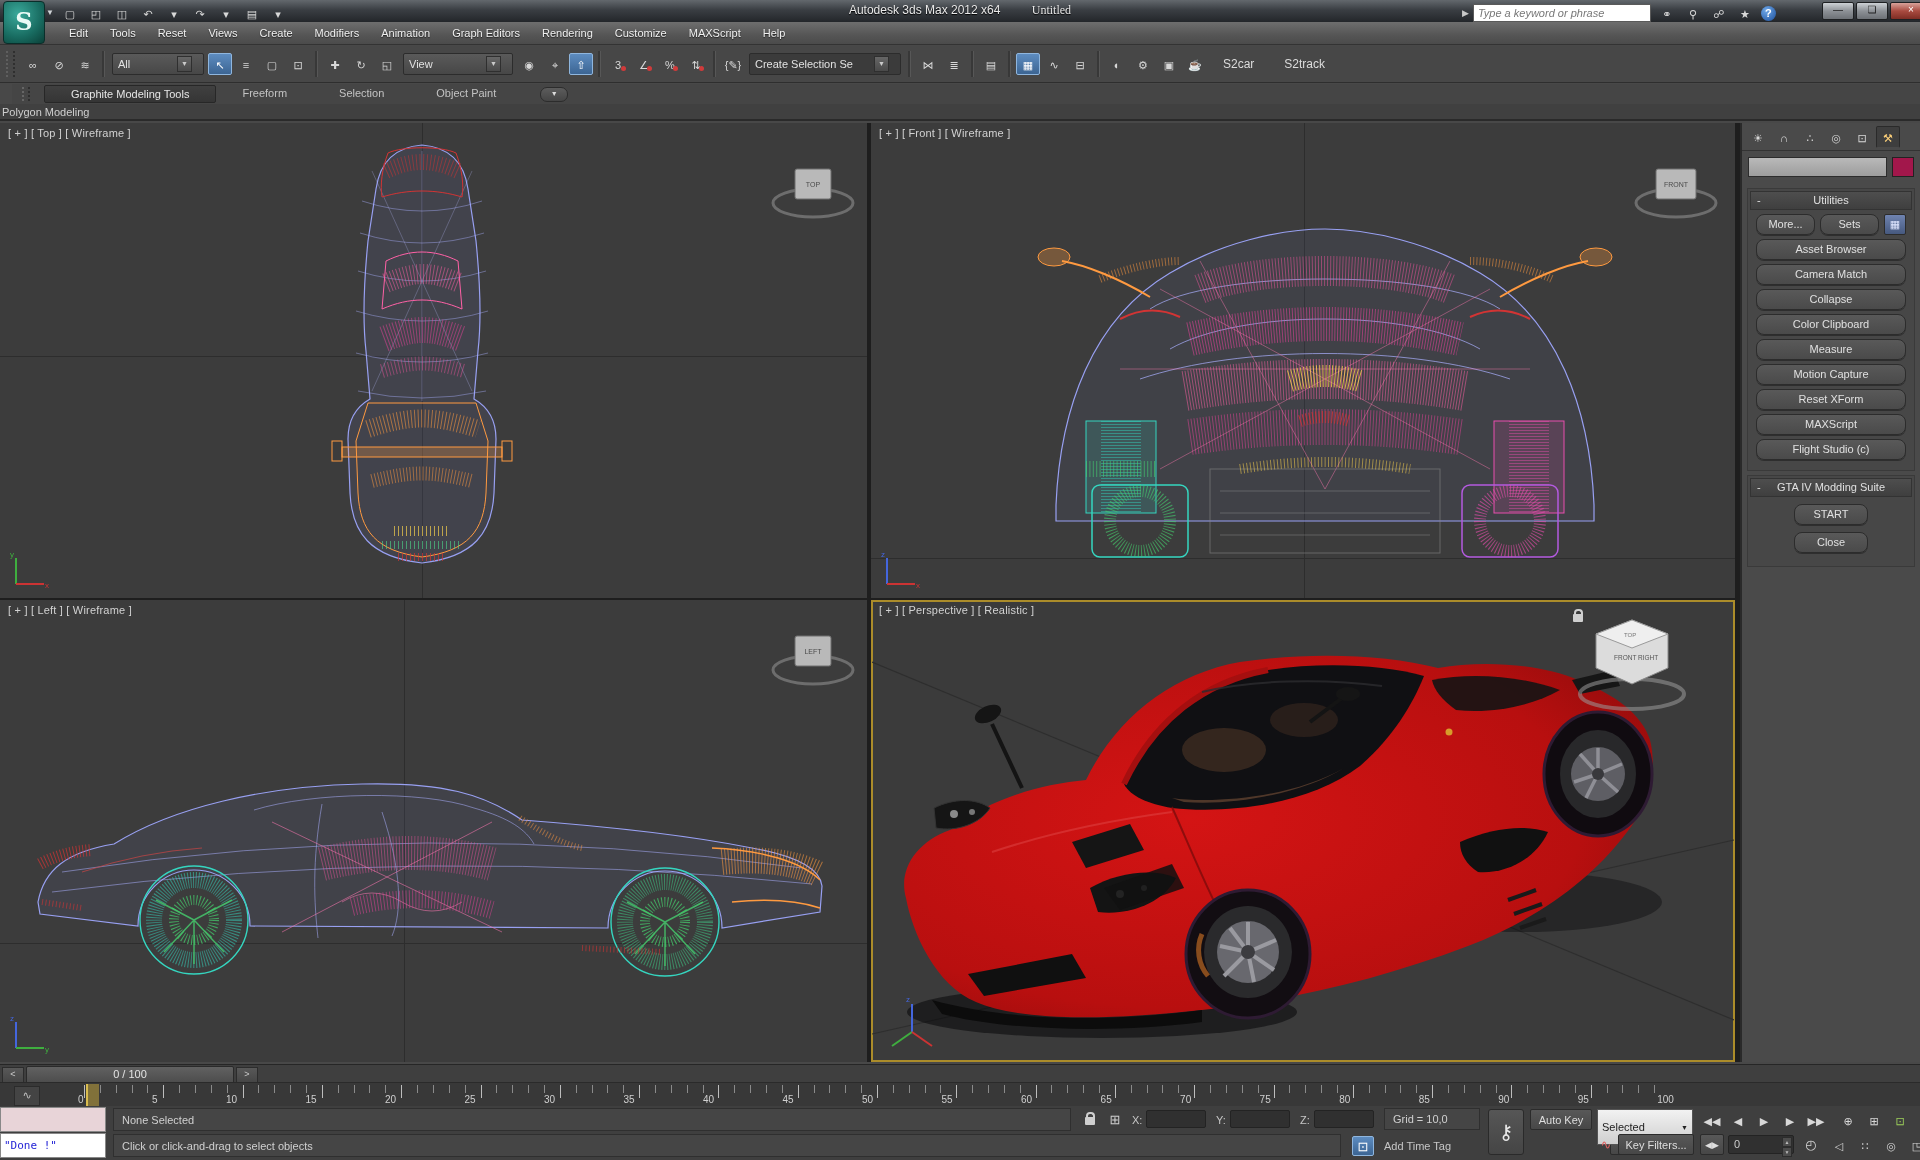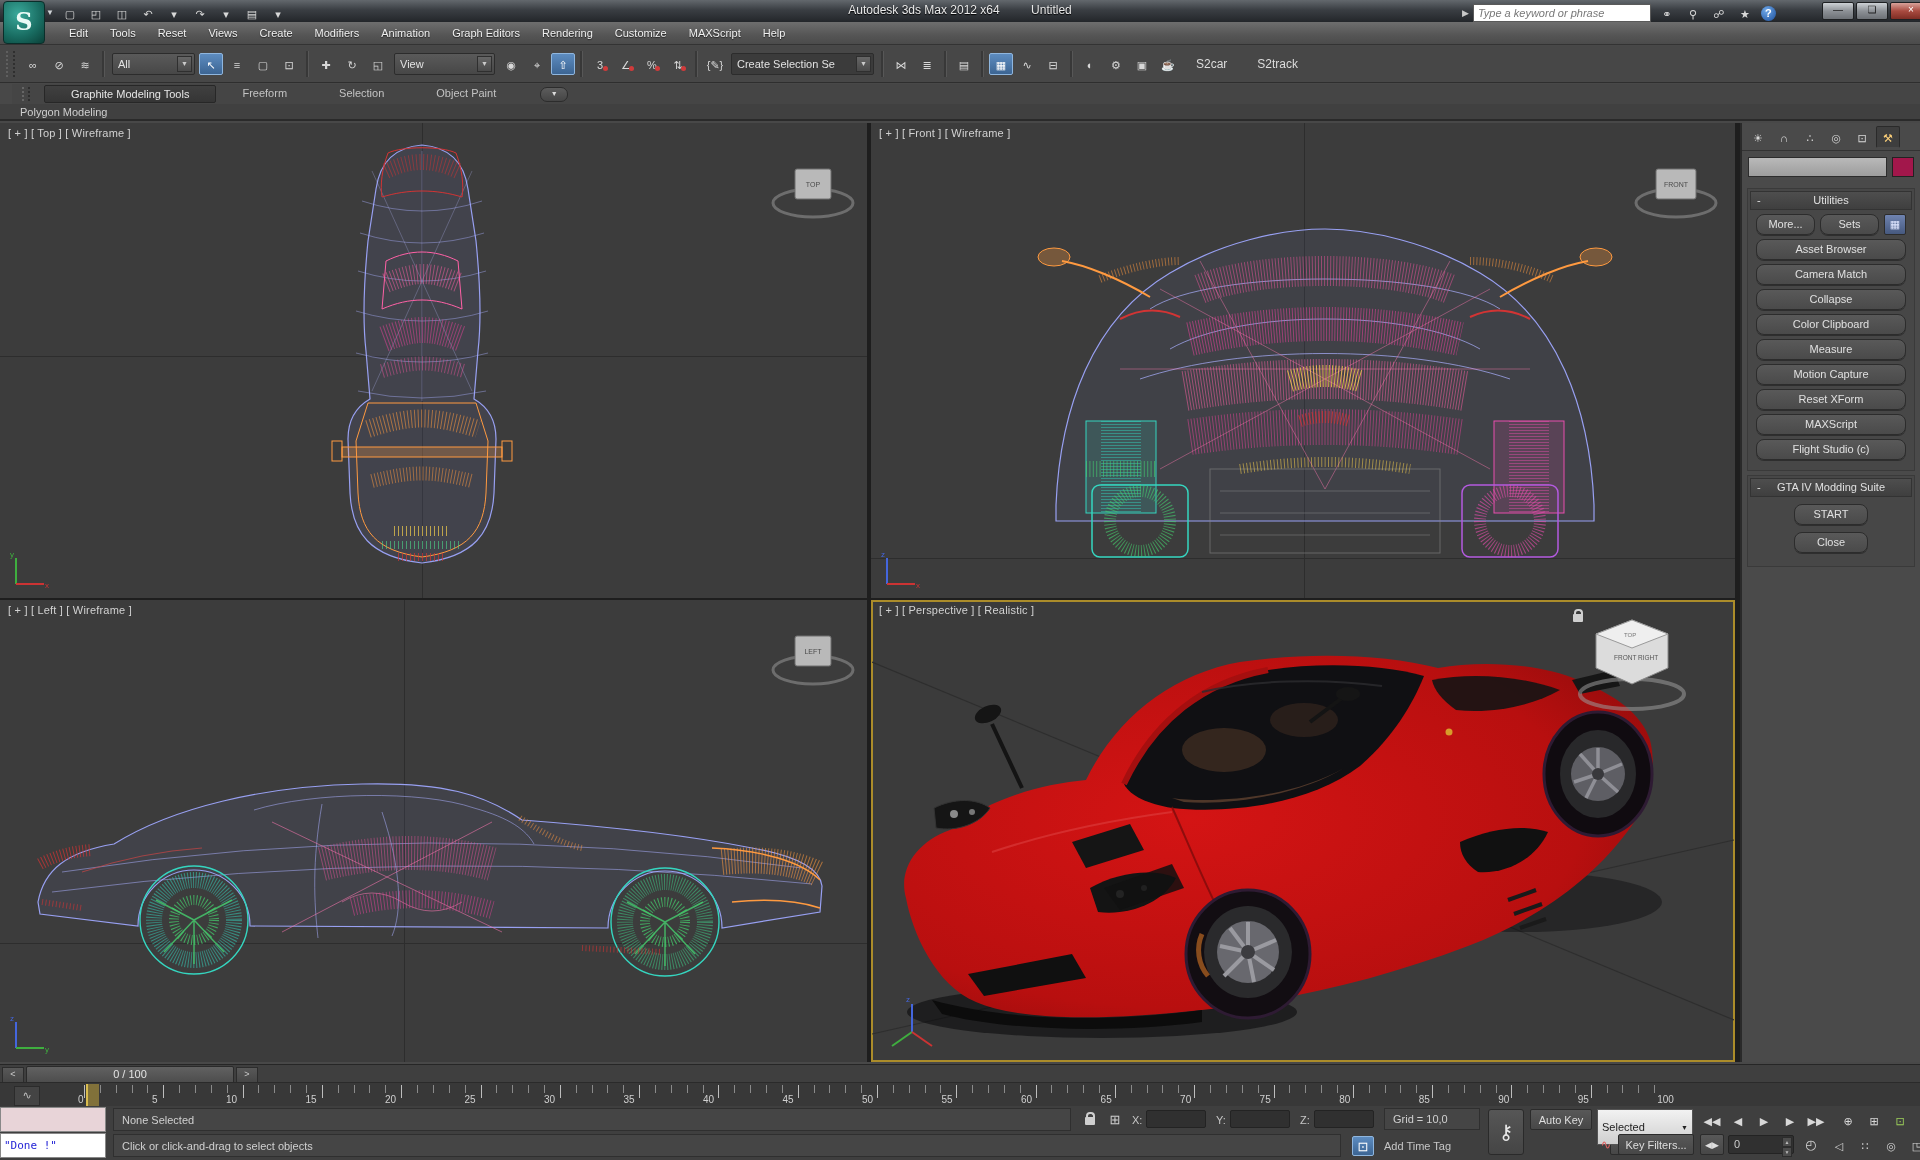--- a/index.html
+++ b/index.html
@@ -9,21 +9,21 @@
   .titlebar{position:absolute;left:0;top:0;width:1920px;height:22px;
     background:linear-gradient(180deg,#63686d 0%,#3a3e43 45%,#23262a 100%);}
   .logo{position:absolute;left:3px;top:1px;width:40px;height:41px;border-radius:4px;z-index:30;
     background:radial-gradient(circle at 35% 30%,#3aa99b,#186b60 60%,#0b4038);border:1px solid #0a2e2a;
     color:#eafaf6;font-size:24px;font-weight:bold;text-align:center;line-height:40px;font-family:"DejaVu Serif",serif;}
   .logo-arrow{position:absolute;left:46px;top:8px;color:#cfd3d6;font-size:8px;}
   .qat{position:absolute;left:58px;top:2px;display:flex;gap:3px;align-items:center;}
   .qat .tbtn{width:20px;height:17px;font-size:12px;line-height:17px;}
   .title-center{position:absolute;left:640px;top:3px;width:640px;text-align:center;color:#e9e9e9;
     font-size:12px;text-shadow:0 1px 1px #000;}
-  .title-center .doc{margin-left:28px;}
+  .title-center .doc{margin-left:28px;font-family:Liberation Serif, serif;}
   .infocenter{position:absolute;left:1462px;top:2px;display:flex;align-items:center;gap:4px;}
   .ic-toggle{color:#c9c9c9;font-size:9px;}
   .search-box{width:168px;height:16px;background:#fff;border:1px solid #5a5a5a;color:#222;
     font-style:italic;font-size:11px;padding:0 4px;font-family:"Liberation Sans",sans-serif;}
   .search-box::placeholder{color:#777;}
   .infocenter .tbtn{width:19px;height:17px;font-size:12px;line-height:17px;}
   .help-circle{width:15px;height:15px;border-radius:50%;background:radial-gradient(circle at 35% 30%,#6fa8e8,#1c4f9c);
     color:#fff;text-align:center;line-height:15px;font-size:11px;font-weight:bold;}
   .winbtns{position:absolute;left:1822px;top:2px;display:flex;gap:2px;}
   .winbtn{width:30px;height:16px;border:1px solid #1e2022;border-radius:2px;text-align:center;line-height:14px;
@@ -38,37 +38,37 @@
   .toolbar{position:absolute;left:0;top:46px;width:1920px;height:37px;background:#474747;
     border-bottom:1px solid #2e2e2e;display:flex;align-items:center;gap:2px;padding-left:6px;box-sizing:border-box;}
   .grip{width:5px;height:26px;margin-right:4px;border-left:2px dotted #5f5f5f;border-right:2px dotted #2f2f2f;}
   .tbtn{display:inline-block;width:27px;height:26px;line-height:26px;text-align:center;font-size:14px;
     color:#d8d8d8;border:1px solid transparent;border-radius:2px;position:relative;box-sizing:border-box;}
   .tbtn.active{background:linear-gradient(180deg,#5d8cc0,#3c6593);border:1px solid #8fb6de;color:#fff;}
   .tbtn.snap::after{content:"";position:absolute;right:3px;bottom:3px;width:5px;height:5px;border-radius:50%;
     background:#d03b3b;}
   .tsep{width:2px;height:26px;background:#383838;border-right:1px solid #575757;margin:0 3px;}
   .tdd{height:20px;background:linear-gradient(180deg,#5a5a5a,#474747);border:1px solid #2c2c2c;border-radius:2px;
-    display:inline-flex;align-items:center;justify-content:space-between;padding:0 2px 0 5px;margin:0 2px;}
+    display:inline-flex;align-items:center;justify-content:space-between;padding:0 11px 0 5px;margin:0 2px;}
   .tdd.dark{background:#3b3b3b;color:#cfcfcf;}
   .ddlbl{font-size:11px;color:#e2e2e2;white-space:nowrap;overflow:hidden;}
   .ddarw{font-size:7px;color:#cbcbcb;background:linear-gradient(180deg,#666,#4a4a4a);border:1px solid #2f2f2f;
     width:13px;text-align:center;height:14px;line-height:14px;margin-left:4px;}
   .ttext{padding:0 14px;color:#dcdcdc;font-size:12px;}
   
   .ribbon-tabs{position:absolute;left:12px;top:84px;width:1920px;height:20px;background:#454545;display:flex;
     align-items:center;padding-left:10px;box-sizing:border-box;}
   .rgrip{width:4px;height:14px;border-left:2px dotted #666;border-right:2px dotted #2d2d2d;margin-right:14px;}
   .ribbon-tab{padding:2px 26px;color:#c3c3c3;}
   .ribbon-tab.active{background:linear-gradient(180deg,#404040,#353535);border:1px solid #272727;border-radius:2px;
     color:#e6e6e6;}
   .ribbon-overflow{width:26px;height:13px;margin-left:18px;background:linear-gradient(180deg,#5c5c5c,#454545);
     border:1px solid #2c2c2c;border-radius:7px;color:#ddd;font-size:7px;text-align:center;line-height:12px;}
   .ribbon-panelrow{position:absolute;left:0;top:104px;width:1920px;height:17px;background:#404040;
-    border-bottom:2px solid #2a2a2a;color:#cfcfcf;padding-left:20px;line-height:17px;box-sizing:border-box;}
+    border-bottom:2px solid #2a2a2a;color:#cfcfcf;padding-left:2px;line-height:17px;box-sizing:border-box;}
   
   .workspace{position:absolute;left:0;top:123px;width:1740px;height:939px;background:#1e1e1e;}
   .vp{position:absolute;background:#3c3c3c;overflow:hidden;}
   .vp.active{box-shadow:inset 0 0 0 2px #ab8c2a;}
   .vp-label{position:absolute;left:8px;top:4px;color:#d2d2d2;z-index:5;letter-spacing:.2px;}
   .gridline{position:absolute;background:#2d2d2d;}
   .viewcube{position:absolute;z-index:4;}
   .vc-square{fill:#b9b9b9;stroke:#6e6e6e;}
   .vc-text{fill:#4a4a4a;font-size:7px;font-family:"Liberation Sans",sans-serif;}
   .tripod{position:absolute;left:8px;bottom:6px;z-index:4;}

